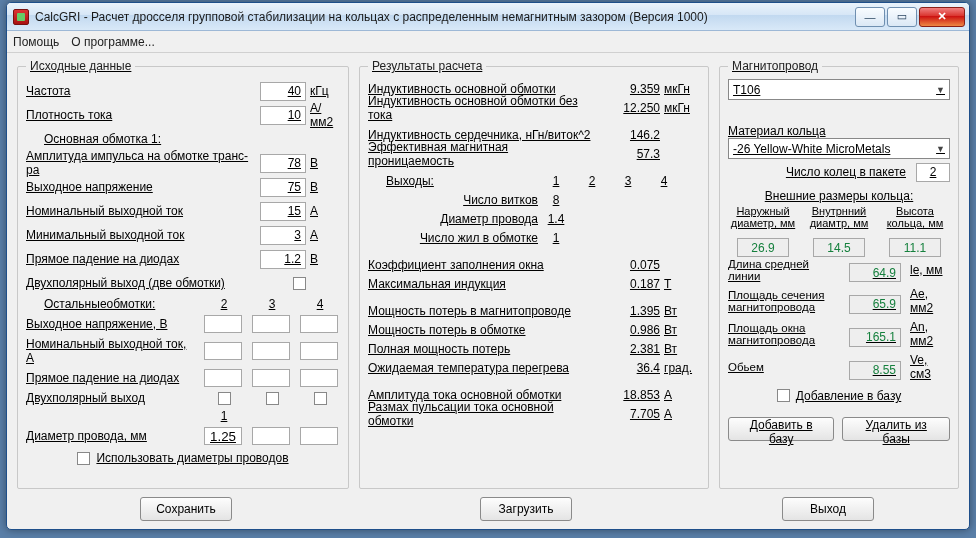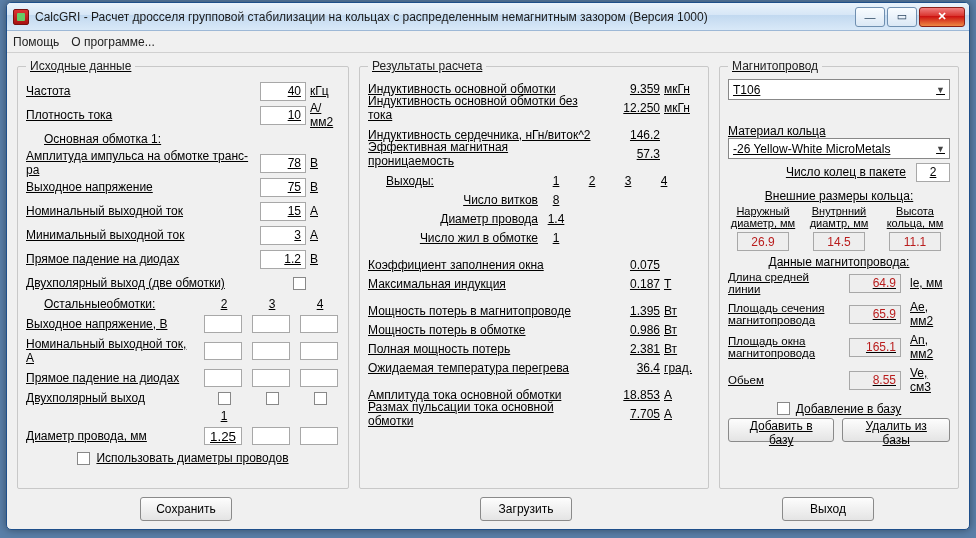--- a/index.html
+++ b/index.html
@@ -105,21 +105,21 @@
   .inp {
     width:46px;
     height:19px;
     border:1px solid #a8a8a8;
     background:#fff;
     text-align:right;
     padding:1px 4px;
     font-family:inherit;
     font-size:12px;
   }
-  .inp.readonly { background:#eee; color:#b91c1c; }
+  .inp.readonly { background:#eee; color:#15803d;margin-top:6px; }
   .unit { width:34px; padding-left:4px; }
   .chk {
     width:13px; height:13px;
     border:1px solid #888;
     background:#fff;
     display:inline-block;
     vertical-align:middle;
   }
   .mini-grid {
     display:grid;
@@ -444,40 +444,39 @@
         <div class="section-title">Внешние размеры кольца:</div>
         <div class="dim-grid">
           <div class="h"><span>Наружный</span><br><span>диаметр, мм</span></div>
           <div class="h"><span>Внутрнний</span><br><span>диамтр, мм</span></div>
           <div class="h"><span>Высота</span><br><span>кольца, мм</span></div>
           <div class="v"><input class="inp readonly" readonly="" value="26.9" style=""></div>
           <div class="v"><input class="inp readonly" readonly="" value="14.5" style=""></div>
           <div class="v"><input class="inp readonly" readonly="" value="11.1" style=""></div>
         </div>
 
-        <div class="section-title">Данные магнитопровода:</div>
         <div class="mag-grid">
           <div class="ml"><span>Длина средней</span><br><span>линии</span></div>
           <input class="inp readonly" readonly="" value="64.9" style="">
           <span>le, мм</span>
 
           <div class="ml"><span>Площадь сечения</span><br><span>магнитопровода</span></div>
           <input class="inp readonly" readonly="" value="65.9" style="">
           <span>Ae, мм2</span>
 
           <div class="ml"><span>Площадь окна</span><br><span>магнитопровода</span></div>
           <input class="inp readonly" readonly="" value="165.1" style="">
           <span>An, мм2</span>
 
           <div class="ml"><span>Обьем</span></div>
           <input class="inp readonly" readonly="" value="8.55" style="">
           <span>Ve, см3</span>
         </div>
 
-        <div style="display:flex;justify-content:center;gap:6px;margin:8px 0 2px;">
+        <div style="display:flex;justify-content:center;gap:6px;margin:8px 0 14px;">
           <span class="chk"></span>
           <span>Добавление в базу</span>
         </div>
         <div style="display:flex;gap:8px;justify-content:center;">
           <button class="winbtn">Добавить в базу</button>
           <button class="winbtn">Удалить из базы</button>
         </div>
       </fieldset>
 
     </div>

